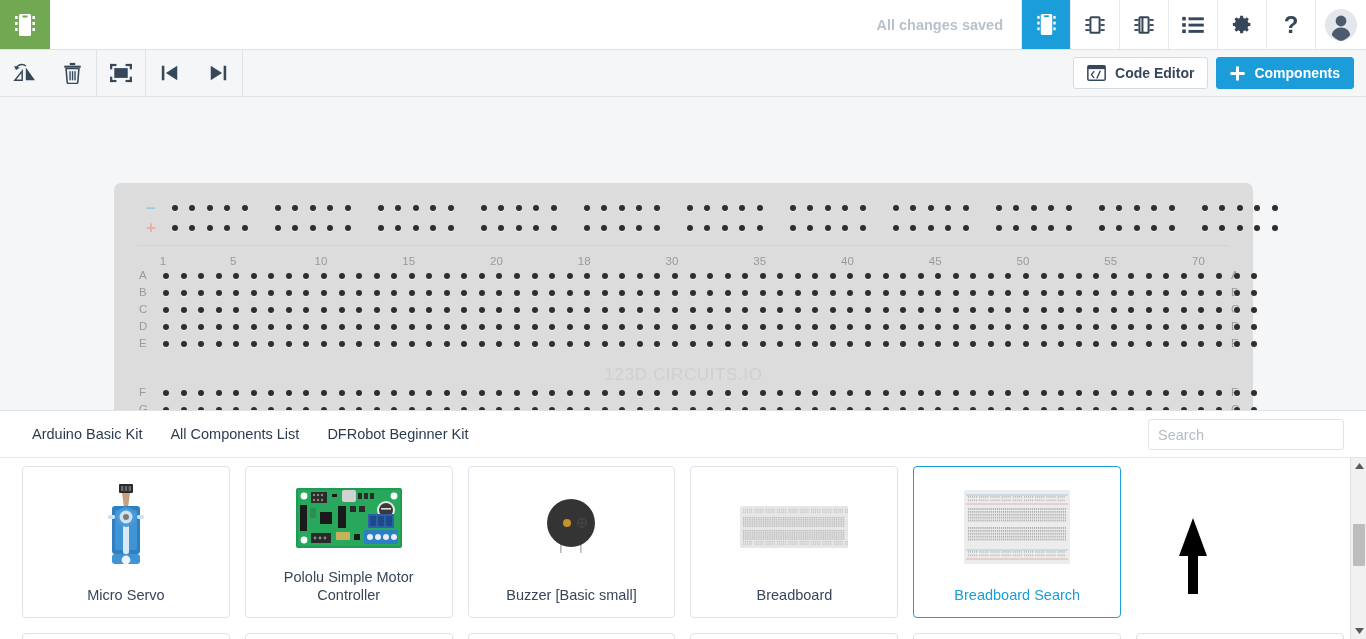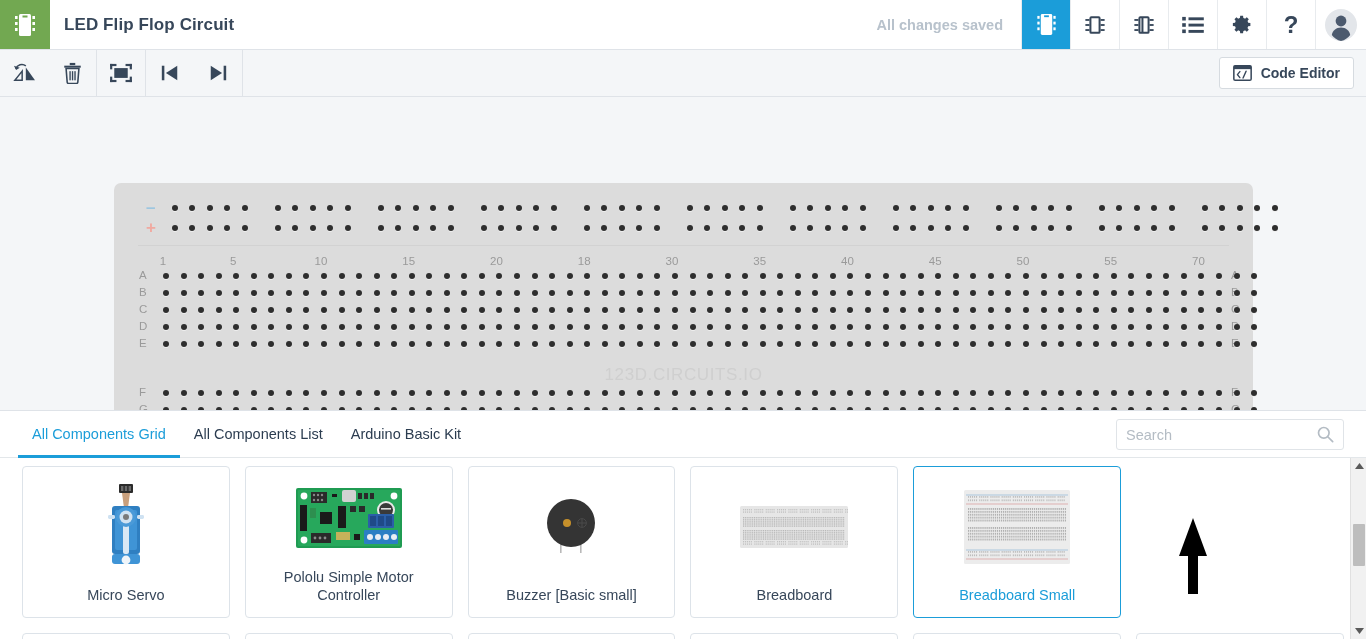--- a/index.html
+++ b/index.html
@@ -128,21 +128,21 @@
     padding: 0 14px; font-size: 14.5px; color: #2b3c50;
     position: relative;
   }
   .tab.active { color: #1b9dd9; }
   .tab.active::after {
     content: ""; position: absolute; left: 0; right: 0; bottom: 0;
     height: 3px; background: #1b9dd9;
   }
   .search-wrap {
     position: absolute; right: 22px; top: 8px;
-    width: 228px; height: 31px;
+    width: 196px; height: 31px;
     border: 1px solid #e0e4e8; border-radius: 3px;
     display: flex; align-items: center; padding: 0 9px;
     background: #fff;
     margin-left: 36px;
   }
   .search-input {
     border: 0; outline: 0; flex: 1 1 auto; font-size: 14.5px;
     color: #37475a; font-family: "Liberation Sans", sans-serif;
     background: transparent;
   }
@@ -210,21 +210,20 @@
       <rect x="8.5" y="3.5" width="5" height="2" fill="#72a851"></rect>
       <rect x="1" y="4" width="2.6" height="3" fill="#ffffff"></rect>
       <rect x="1" y="10" width="2.6" height="3" fill="#ffffff"></rect>
       <rect x="1" y="16" width="2.6" height="3" fill="#ffffff"></rect>
       <rect x="18.4" y="4" width="2.6" height="3" fill="#ffffff"></rect>
       <rect x="18.4" y="10" width="2.6" height="3" fill="#ffffff"></rect>
       <rect x="18.4" y="16" width="2.6" height="3" fill="#ffffff"></rect>
     </svg>
   </div>
 
-  <div class="doc-title">LED Flip Flop Circuit</div>
 
   <div class="header-spacer"></div>
 
   <div class="saved-status">All changes saved</div>
 
   <div class="hdr-icon-btn active">
     <svg width="21" height="25" viewBox="0 0 22 26">
       <rect x="5" y="2" width="12" height="22" rx="1.5" fill="#ffffff"></rect>
       <rect x="8.5" y="3.4" width="5" height="1.9" fill="#1b9dd9"></rect>
       <rect x="1.4" y="4" width="2.4" height="3" fill="#ffffff"></rect>
@@ -349,20 +348,27 @@
     <div class="btn">
       <svg width="19" height="16" viewBox="0 0 20 17">
         <rect x="0.8" y="0.8" width="18.4" height="15.4" rx="1.4" fill="none" stroke="#37475a" stroke-width="1.6"></rect>
         <rect x="0.8" y="0.8" width="18.4" height="3.6" fill="#37475a"></rect>
         <path d="M7.2 7 L4.6 10.2 L7.2 13.4" fill="none" stroke="#37475a" stroke-width="1.5" stroke-linecap="round" stroke-linejoin="round"></path>
         <path d="M13.8 6.6 L10.6 13.8" fill="none" stroke="#37475a" stroke-width="1.5" stroke-linecap="round"></path>
       </svg>
       <span>Code Editor</span>
     </div>
 
+    <div class="btn primary">
+      <svg width="15" height="15" viewBox="0 0 16 16">
+        <rect x="6.4" y="0.5" width="3.2" height="15" fill="#fff"></rect>
+        <rect x="0.5" y="6.4" width="15" height="3.2" fill="#fff"></rect>
+      </svg>
+      <span>Components</span>
+    </div>
 
   </div>
 </div>
 
 <div class="canvas">
   <div class="breadboard" id="breadboard">
     <div class="bb-rail">
       <span class="rail-sign rail-minus" style="left:32px; top:16px;">–</span>
       <span class="rail-sign rail-plus" style="left:32px; top:36px;">+</span>
     </div>
@@ -946,23 +952,23 @@
       <div class="hole" style="left: 1102px; top: 224px;"></div>
       <div class="hole" style="left: 1119.55px; top: 224px;"></div>
       <div class="hole" style="left: 1137.1px; top: 224px;"></div>
     </div>
 </div>
 
 <div class="panel">
 
   <div class="panel-head">
     <div class="tabs" id="tabs">
-        <div class="tab active">All Components Grid</div>
+        <div class="tab">Arduino Basic Kit</div>
         <div class="tab">All Components List</div>
-        <div class="tab">Arduino Basic Kit</div>
+        <div class="tab">DFRobot Beginner Kit</div>
       </div>
     <div class="search-wrap">
       <input class="search-input" type="text" placeholder="Search" style="">
       <svg width="17" height="17" viewBox="0 0 18 18">
         <circle cx="7.2" cy="7.2" r="5.6" fill="none" stroke="#b4bcc4" stroke-width="1.8"></circle>
         <line x1="11.4" y1="11.4" x2="16.6" y2="16.6" stroke="#b4bcc4" stroke-width="1.8" stroke-linecap="round"></line>
       </svg>
     </div>
   </div>
 
@@ -2495,21 +2501,21 @@
                 <rect x="86.4" y="64.4" width="1.1" height="1.8"></rect>
                 <rect x="88.4" y="64.4" width="1.1" height="1.8"></rect>
                 <rect x="90.4" y="64.4" width="1.1" height="1.8"></rect>
                 <rect x="93.6" y="64.4" width="1.1" height="1.8"></rect>
                 <rect x="95.6" y="64.4" width="1.1" height="1.8"></rect>
                 <rect x="97.6" y="64.4" width="1.1" height="1.8"></rect>
                 <rect x="99.6" y="64.4" width="1.1" height="1.8"></rect>
         </g>
       </svg>
           </div>
-          <div class="card-label">Breadboard Small</div>
+          <div class="card-label">Breadboard Search</div>
         </div>
       </div>
     <div class="grid" id="comp-grid-partial" style="margin-top:15px;">
         <div class="card partial"></div>
         <div class="card partial"></div>
         <div class="card partial"></div>
         <div class="card partial"></div>
         <div class="card partial"></div>
         <div class="card partial"></div>
       </div>

